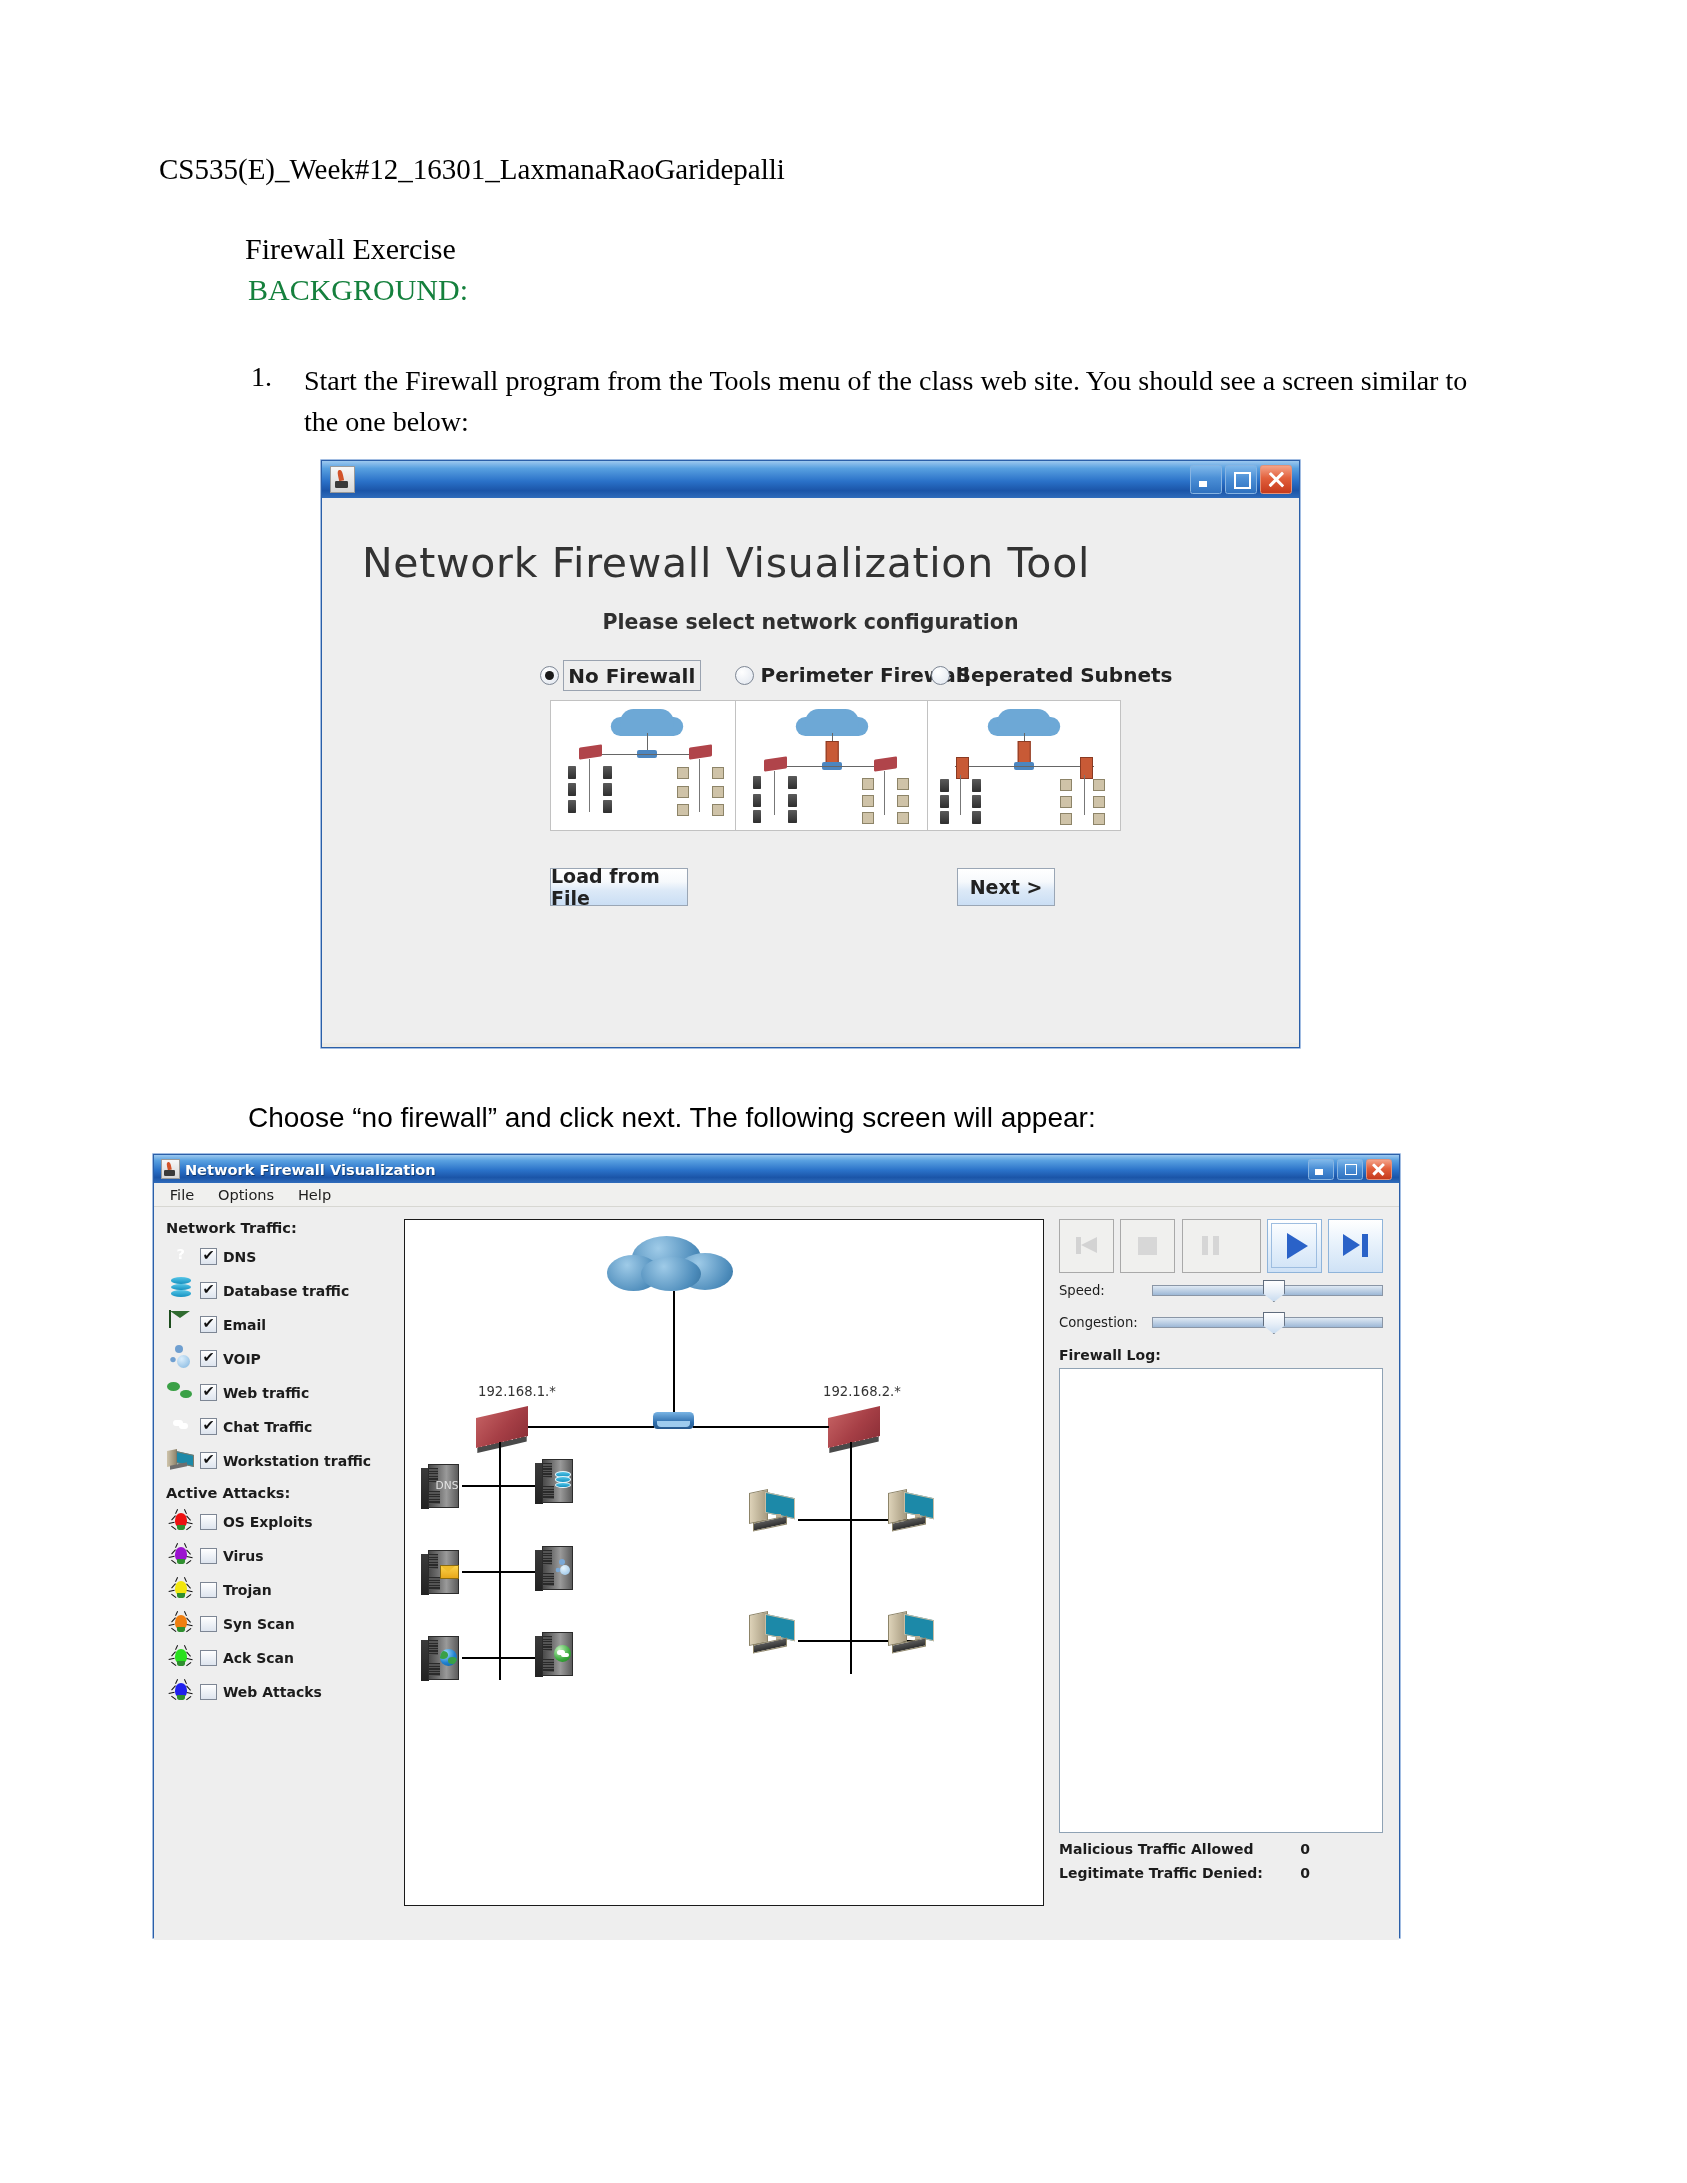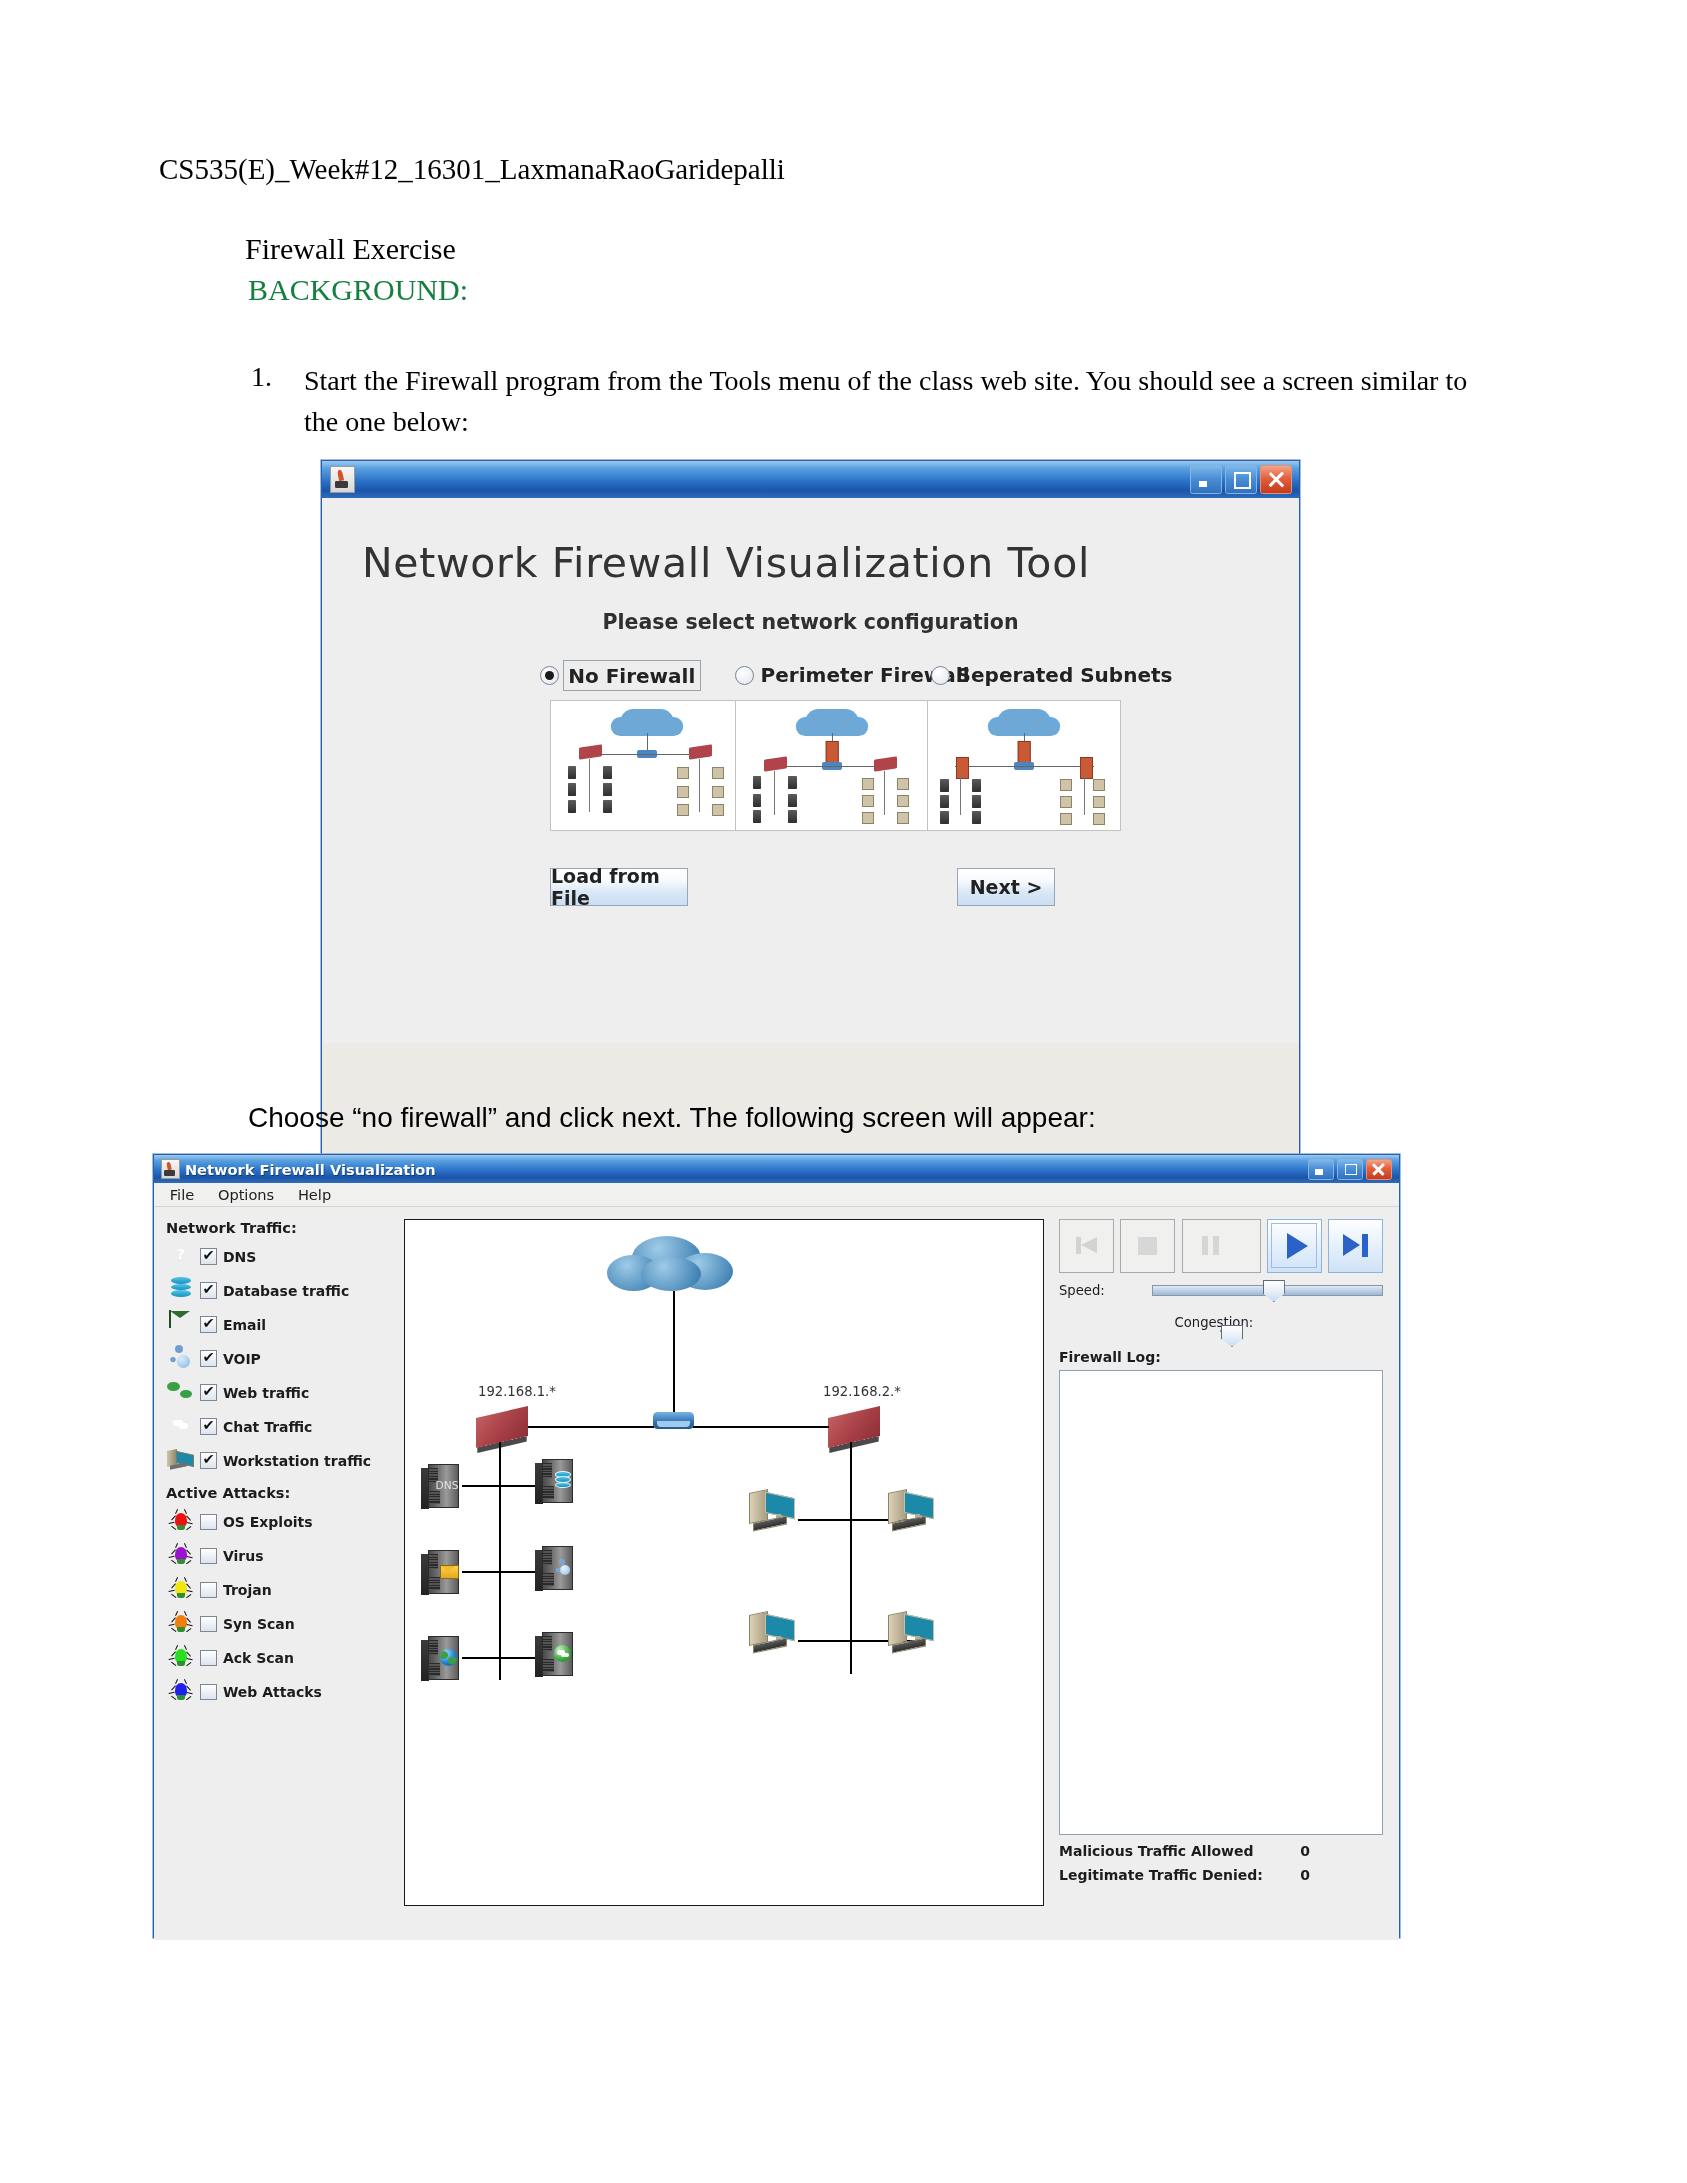--- a/index.html
+++ b/index.html
@@ -123,21 +123,21 @@
     border:0.7px solid #e2927a;
   }
   .wbtn-close .x1, .wbtn-close .x2 {
     position:absolute; left:5.3px; top:12px;
     width:18.5px; height:3.3px; background:#ffffff; border-radius:0.7px;
   }
   .wbtn-close .x1 { transform:rotate(45deg); }
   .wbtn-close .x2 { transform:rotate(-45deg); }
 
   
-  #win1 { left:321px; top:460px; width:979px; height:696px; }
+  #win1 { left:321px; top:460px; width:979px; height:588px; }
   #win1 .body { position:relative; height:545px; background:#eeeeee; }
   .w1-title {
     position:absolute; left:40px; top:41px;
     font-family:"DejaVu Sans", sans-serif;
     font-size:41px; color:#333333;
     letter-spacing:0.7px;
   }
   .w1-sub {
     position:absolute; left:0; right:0; top:112px; text-align:center;
     font-family:"DejaVu Sans", sans-serif;
@@ -939,21 +939,21 @@
           <div class="tbtn enabled focused"><span class="gl-play"></span></div>
           <div class="tbtn enabled"><span class="gl-next2"></span></div>
         </div>
 
         <div class="slider-row">
           <span class="lab">Speed:</span>
           <span class="track">
               <span class="knob" style="left:48%;"></span>
             </span>
         </div>
-        <div class="slider-row" style="margin-top:17px;flex-direction:column;">
+        <div class="slider-row" style="margin-top:17px;">
           <span class="lab">Congestion:</span>
           <span class="track">
               <span class="knob" style="left:48%;"></span>
             </span>
         </div>
 
         <div class="rp-head">Firewall Log:</div>
         <div class="logbox"></div>
 
         <div class="stat-row">

